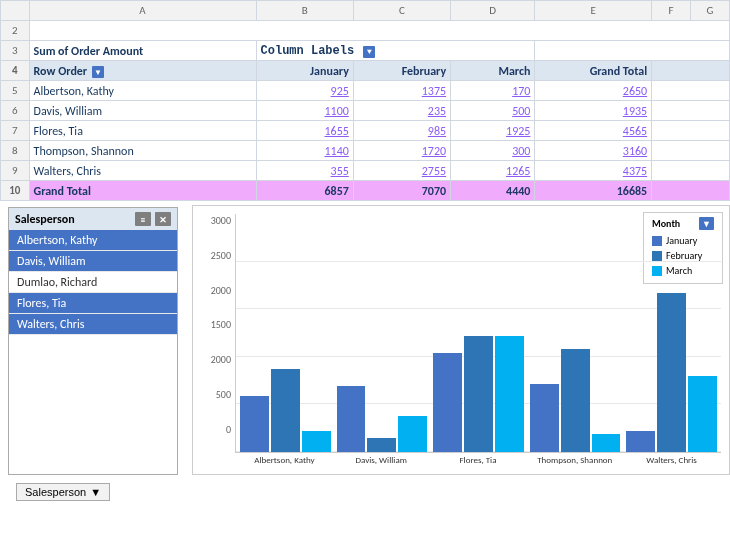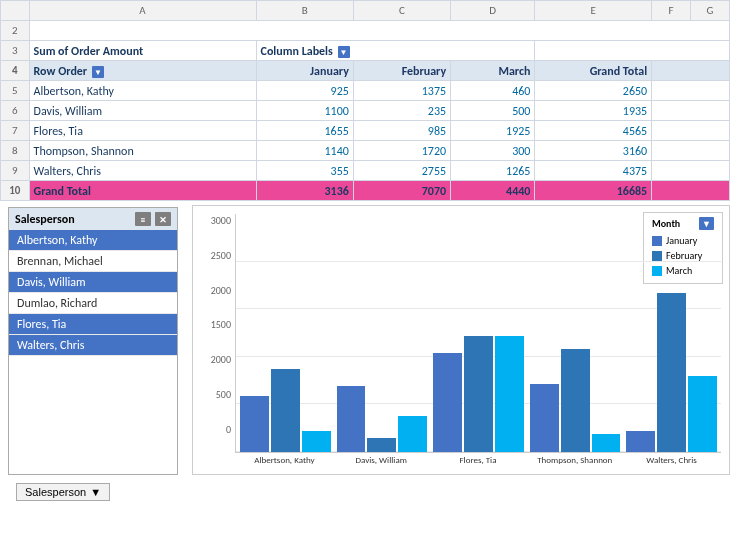--- a/index.html
+++ b/index.html
@@ -45,24 +45,25 @@
       font-weight: bold;
     }
     .pivot-data {
       text-align: right;
     }
     .pivot-bold {
       font-weight: bold;
       color: #1f3864;
     }
     .pivot-value {
-      color: #0369a1;
+      color: #8b5cf6;
+      text-decoration: underline;
     }
     .grand-total-row {
-      background: #ec4899;
+      background: #f0abfc;
       font-weight: bold;
       padding-left: 17px;
     }
     .cell-blue-text {
       color: #17375e;
     }
     .filter-icon {
       display: inline-block;
       width: 12px;
       height: 12px;
@@ -298,21 +299,21 @@
   <tbody>
 
     <tr>
       <td class="row-header">2</td>
       <td colspan="7"></td>
     </tr>
 
     <tr>
       <td class="row-header">3</td>
       <td style="font-weight:bold;color:#17375e;">Sum of Order Amount</td>
-      <td colspan="3" style="font-weight:bold;color:#17375e;">
+      <td colspan="3" style="font-weight:bold;color:#17375e;font-family:Liberation Mono, monospace;">
         <span>Column Labels</span>
         <span class="filter-icon">▼</span>
       </td>
       <td colspan="3"></td>
     </tr>
 
     <tr class="pivot-header-row">
       <td class="row-header">4</td>
       <td style="font-weight:bold;color:#17375e;">
         <span>Row Order</span>
@@ -323,21 +324,21 @@
       <td class="pivot-data pivot-bold">March</td>
       <td class="pivot-data pivot-bold">Grand Total</td>
       <td colspan="2"></td>
     </tr>
 
     <tr>
       <td class="row-header">5</td>
       <td class="cell-blue-text">Albertson, Kathy</td>
       <td class="pivot-data pivot-value">925</td>
       <td class="pivot-data pivot-value">1375</td>
-      <td class="pivot-data pivot-value">460</td>
+      <td class="pivot-data pivot-value">170</td>
       <td class="pivot-data pivot-value">2650</td>
       <td colspan="2"></td>
     </tr>
     <tr>
       <td class="row-header">6</td>
       <td class="cell-blue-text">Davis, William</td>
       <td class="pivot-data pivot-value">1100</td>
       <td class="pivot-data pivot-value">235</td>
       <td class="pivot-data pivot-value">500</td>
       <td class="pivot-data pivot-value">1935</td>
@@ -367,42 +368,41 @@
       <td class="pivot-data pivot-value">355</td>
       <td class="pivot-data pivot-value">2755</td>
       <td class="pivot-data pivot-value">1265</td>
       <td class="pivot-data pivot-value">4375</td>
       <td colspan="2"></td>
     </tr>
 
     <tr class="grand-total-row">
       <td class="row-header">10</td>
       <td style="color:#17375e;font-weight:bold;">Grand Total</td>
-      <td class="pivot-data pivot-bold">3136</td>
+      <td class="pivot-data pivot-bold">6857</td>
       <td class="pivot-data pivot-bold">7070</td>
       <td class="pivot-data pivot-bold">4440</td>
       <td class="pivot-data pivot-bold">16685</td>
       <td colspan="2"></td>
     </tr>
 
   </tbody>
 </table>
 
 <div class="bottom-section">
 
   <div class="slicer">
     <div class="slicer-header">
       <span class="slicer-header-title">Salesperson</span>
       <div class="slicer-header-icons">
         <div class="slicer-icon">≡</div>
         <div class="slicer-icon">✕</div>
       </div>
     </div>
     <div class="slicer-item active">Albertson, Kathy</div>
-    <div class="slicer-item inactive">Brennan, Michael</div>
     <div class="slicer-item active">Davis, William</div>
     <div class="slicer-item inactive">Dumlao, Richard</div>
     <div class="slicer-item active">Flores, Tia</div>
     <div class="slicer-item active">Walters, Chris</div>
   </div>
 
   <div class="chart-container">
 
     <div class="chart-legend">
       <div class="legend-title">

